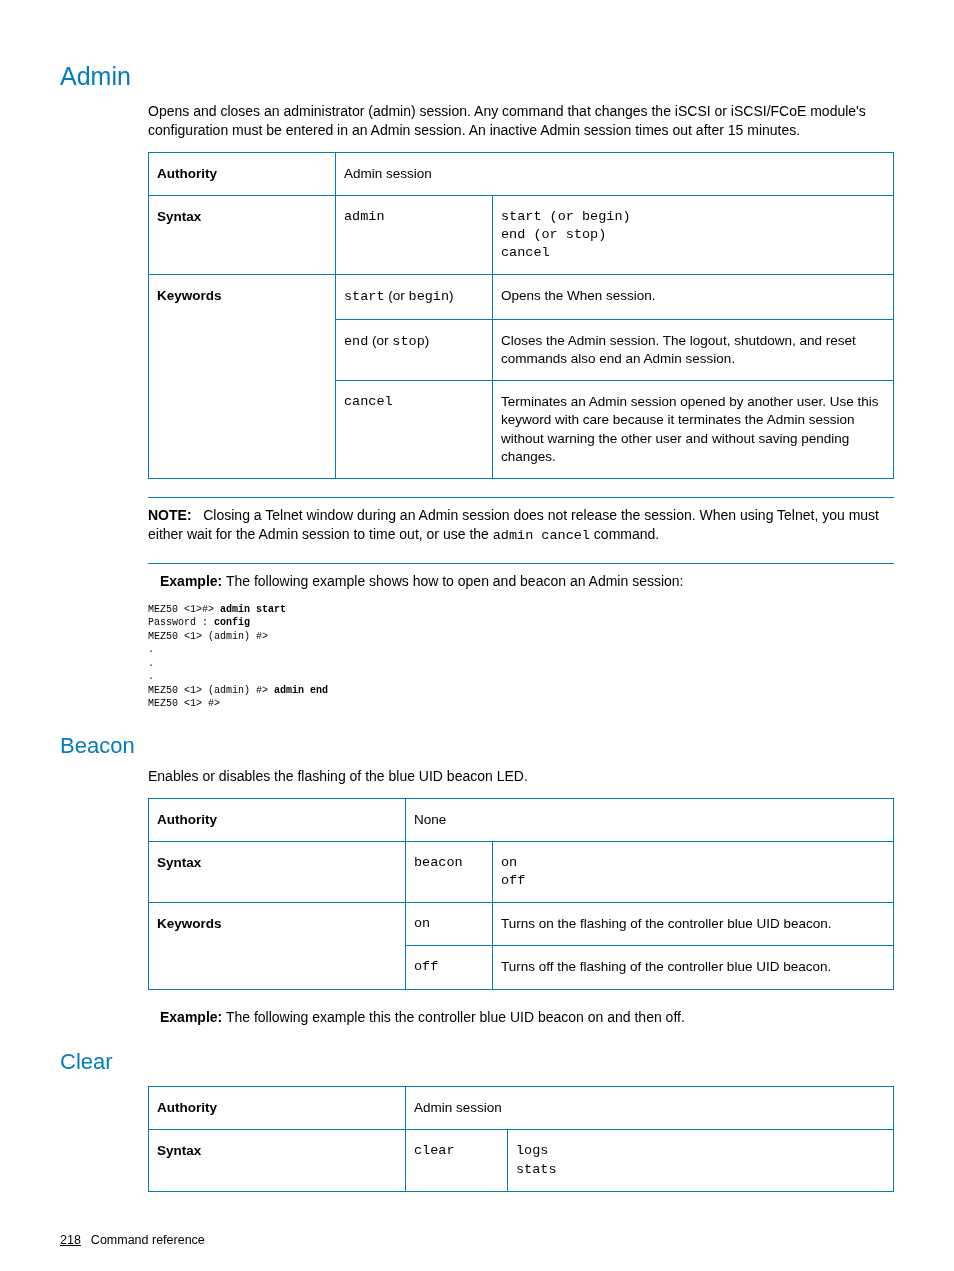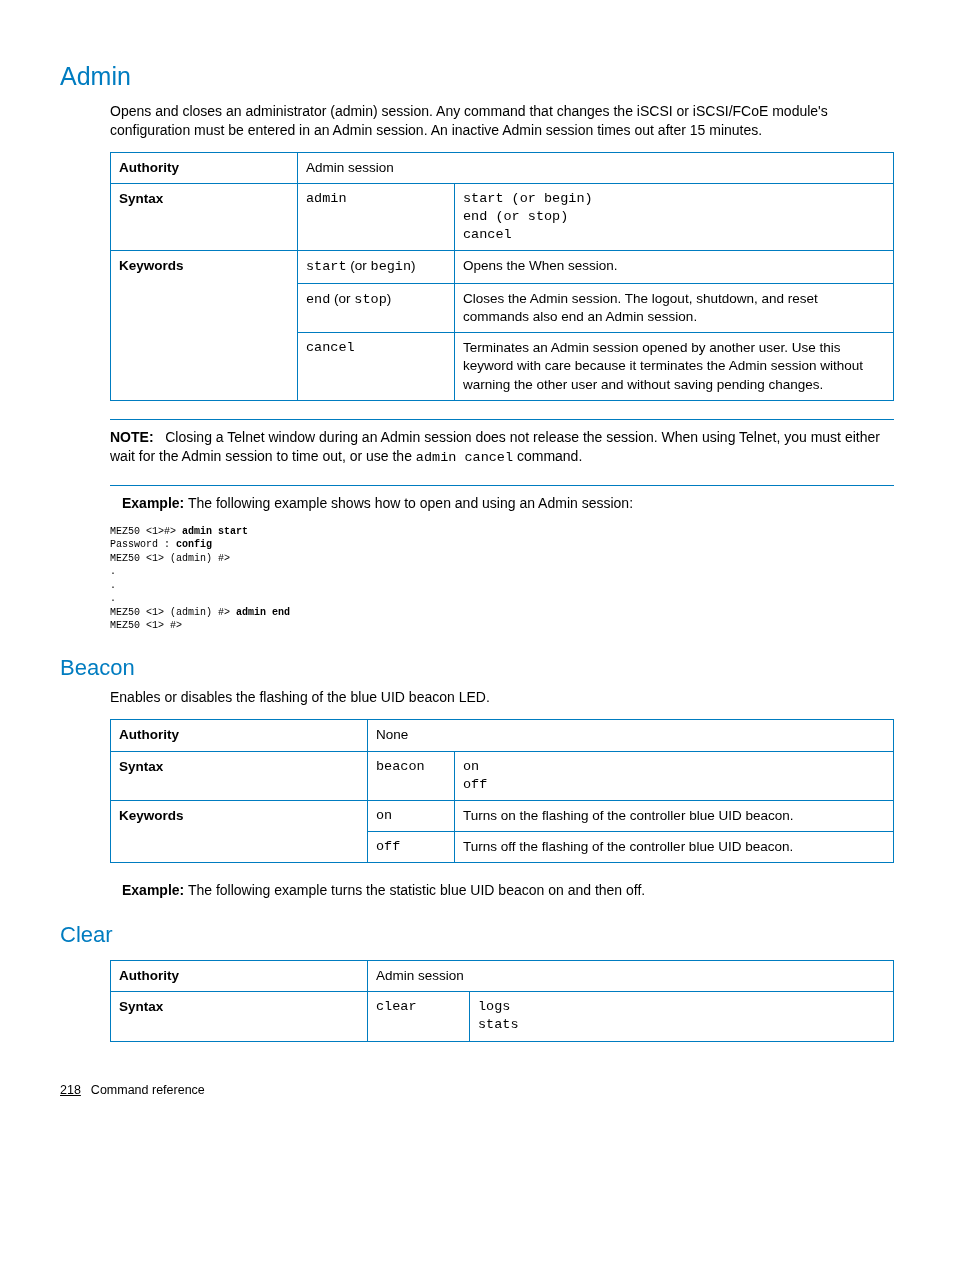--- a/index.html
+++ b/index.html
@@ -20,33 +20,33 @@
     margin: 10px 0 8px 0;
   }
   h2 {
     font-family: Arial, Helvetica, sans-serif;
     font-weight: normal;
     color: #007cc0;
     font-size: 22px;
     margin: 20px 0 6px 0;
   }
   .body-block {
-    margin-left: 50px;
+    margin-left: 88px;
   }
   p {
     margin: 6px 0 12px 0;
   }
   table {
     border-collapse: collapse;
     width: 100%;
     margin: 10px 0 18px 0;
   }
   table td {
     border: 1px solid #007cc0;
-    padding: 6px 8px;
+    padding: 12px 8px;
     vertical-align: top;
     font-size: 13.5px;
   }
   table td.label {
     font-weight: bold;
     width: 170px;
   }
   .mono {
     font-family: "Courier New", monospace;
     font-size: 13.5px;
@@ -112,21 +112,21 @@
     </tr>
   </tbody>
     </table>
 
   <hr class="note-rule">
   <p>
     <span class="note-label">NOTE:</span>&nbsp;&nbsp;&nbsp;<span>Closing a Telnet window during an Admin session does not release the session. When using Telnet, you must either wait for the Admin session to time out, or use the </span><span class="mono">admin cancel</span><span> command.</span>
   </p>
   <hr class="note-rule">
 
-  <p><span class="ex-label">Example:</span><span> The following example shows how to open and using an Admin session:</span></p>
+  <p><span class="ex-label">Example:</span><span> The following example shows how to open and beacon an Admin session:</span></p>
 
   <pre><span>MEZ50 &lt;1&gt;#&gt; </span><span class="b">admin start</span>
 <span>Password : </span><span class="b">config</span>
 <span>MEZ50 &lt;1&gt; (admin) #&gt;</span>
 <span>.</span>
 <span>.</span>
 <span>.</span>
 <span>MEZ50 &lt;1&gt; (admin) #&gt; </span><span class="b">admin end</span>
 <span>MEZ50 &lt;1&gt; #&gt;</span></pre>
 </div>
@@ -152,21 +152,21 @@
       <td class="mono beacon-col2">on</td>
       <td>Turns on the flashing of the controller blue UID beacon.</td>
     </tr>
     <tr>
       <td class="mono beacon-col2">off</td>
       <td>Turns off the flashing of the controller blue UID beacon.</td>
     </tr>
   </tbody>
     </table>
 
-  <p><span class="ex-label">Example:</span><span> The following example turns the statistic blue UID beacon on and then off.</span></p>
+  <p><span class="ex-label">Example:</span><span> The following example this the controller blue UID beacon on and then off.</span></p>
 
 </div>
 
 <h2>Clear</h2>
 <div class="body-block">
 
   <table>
     <tbody>
         <tr>
       <td class="label" style="width:240px;">Authority</td>

